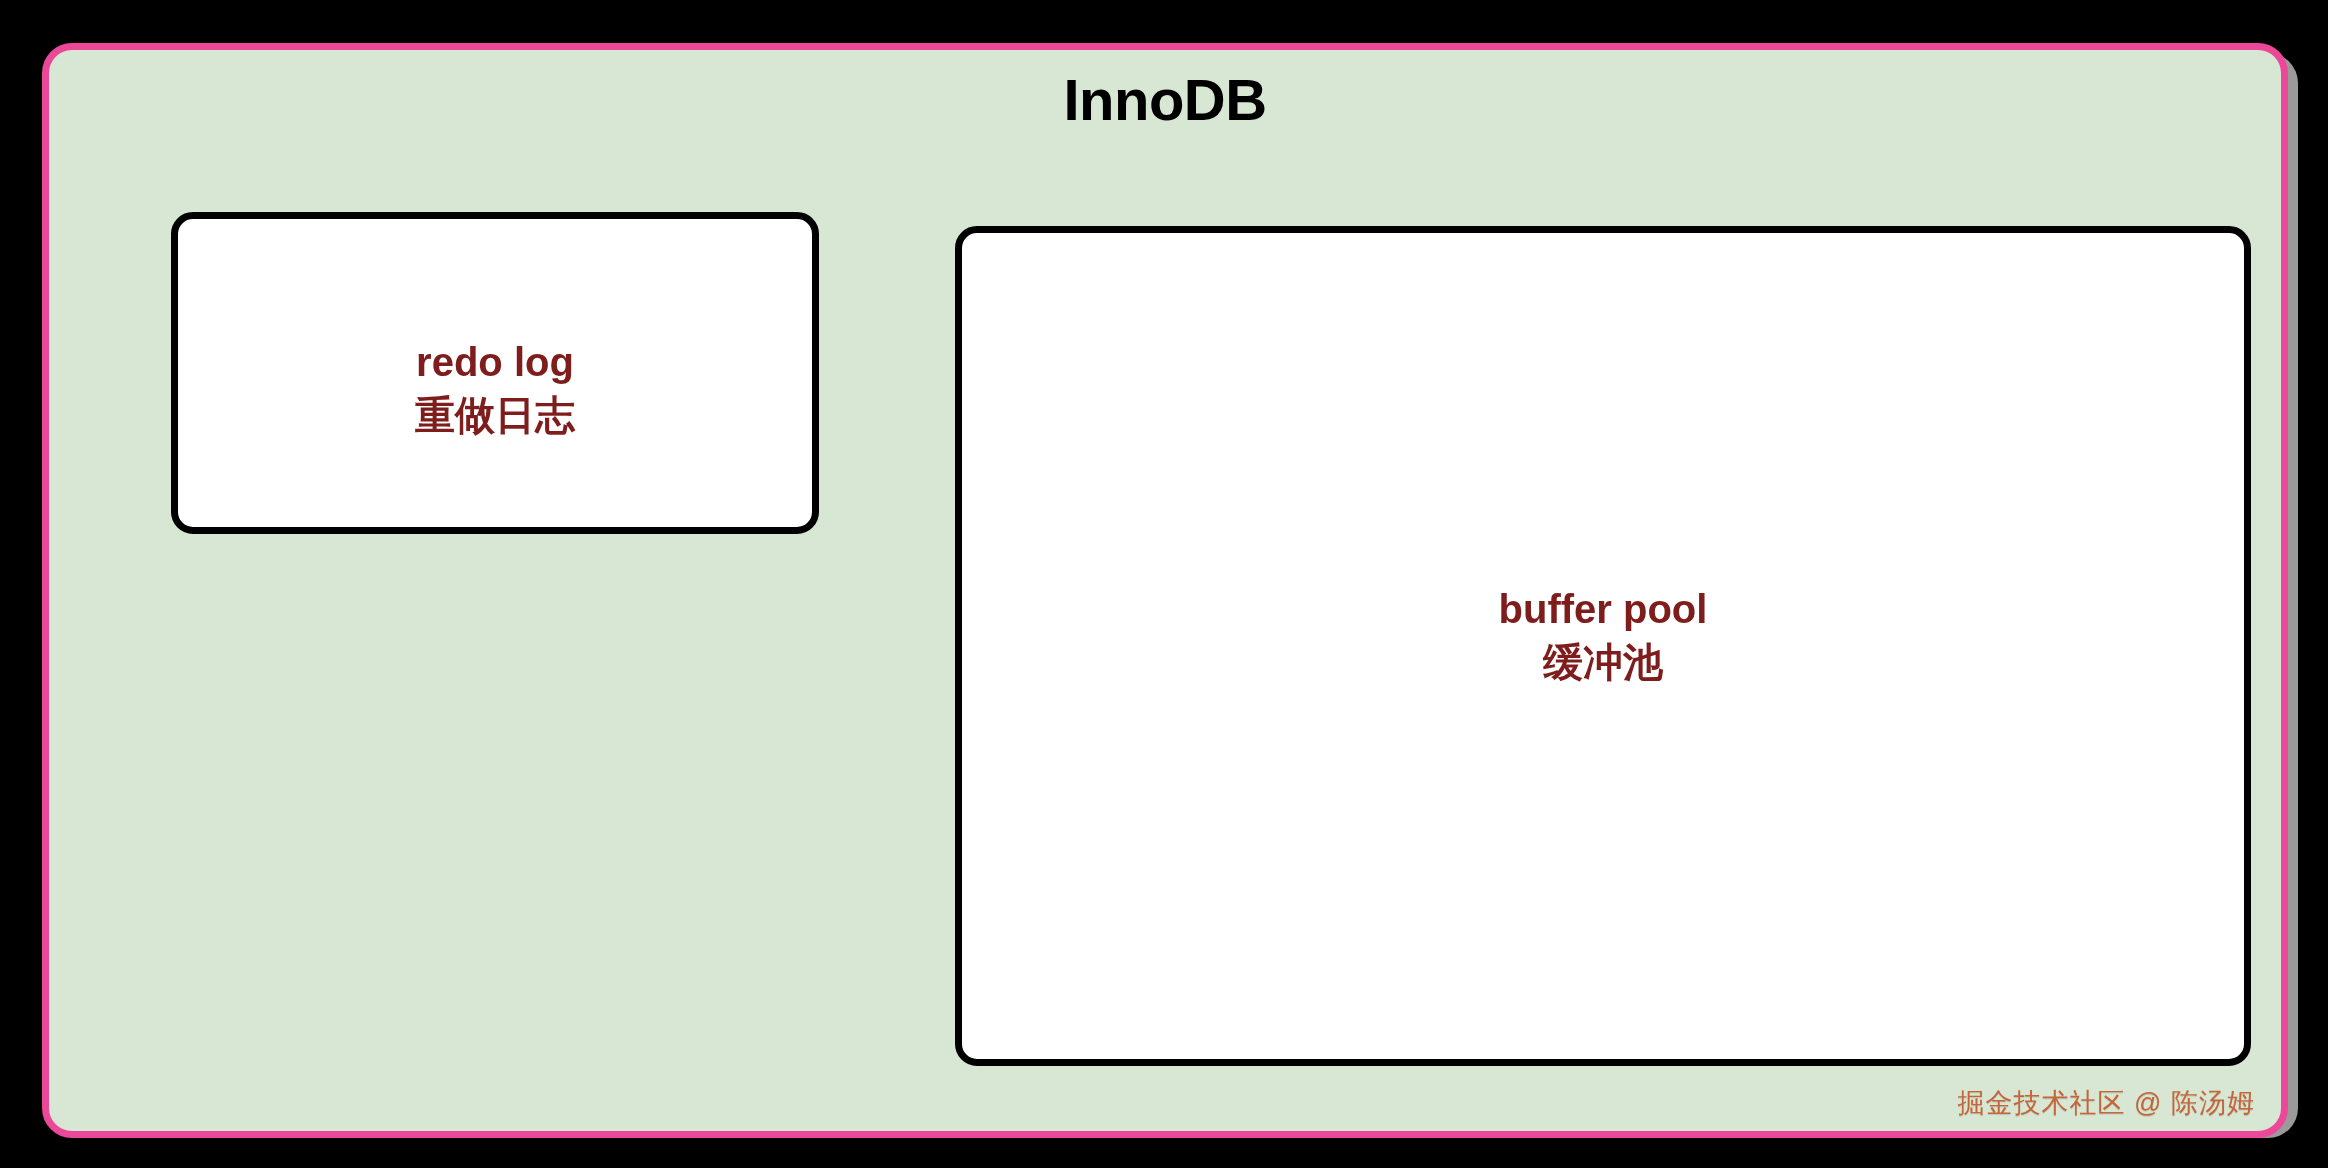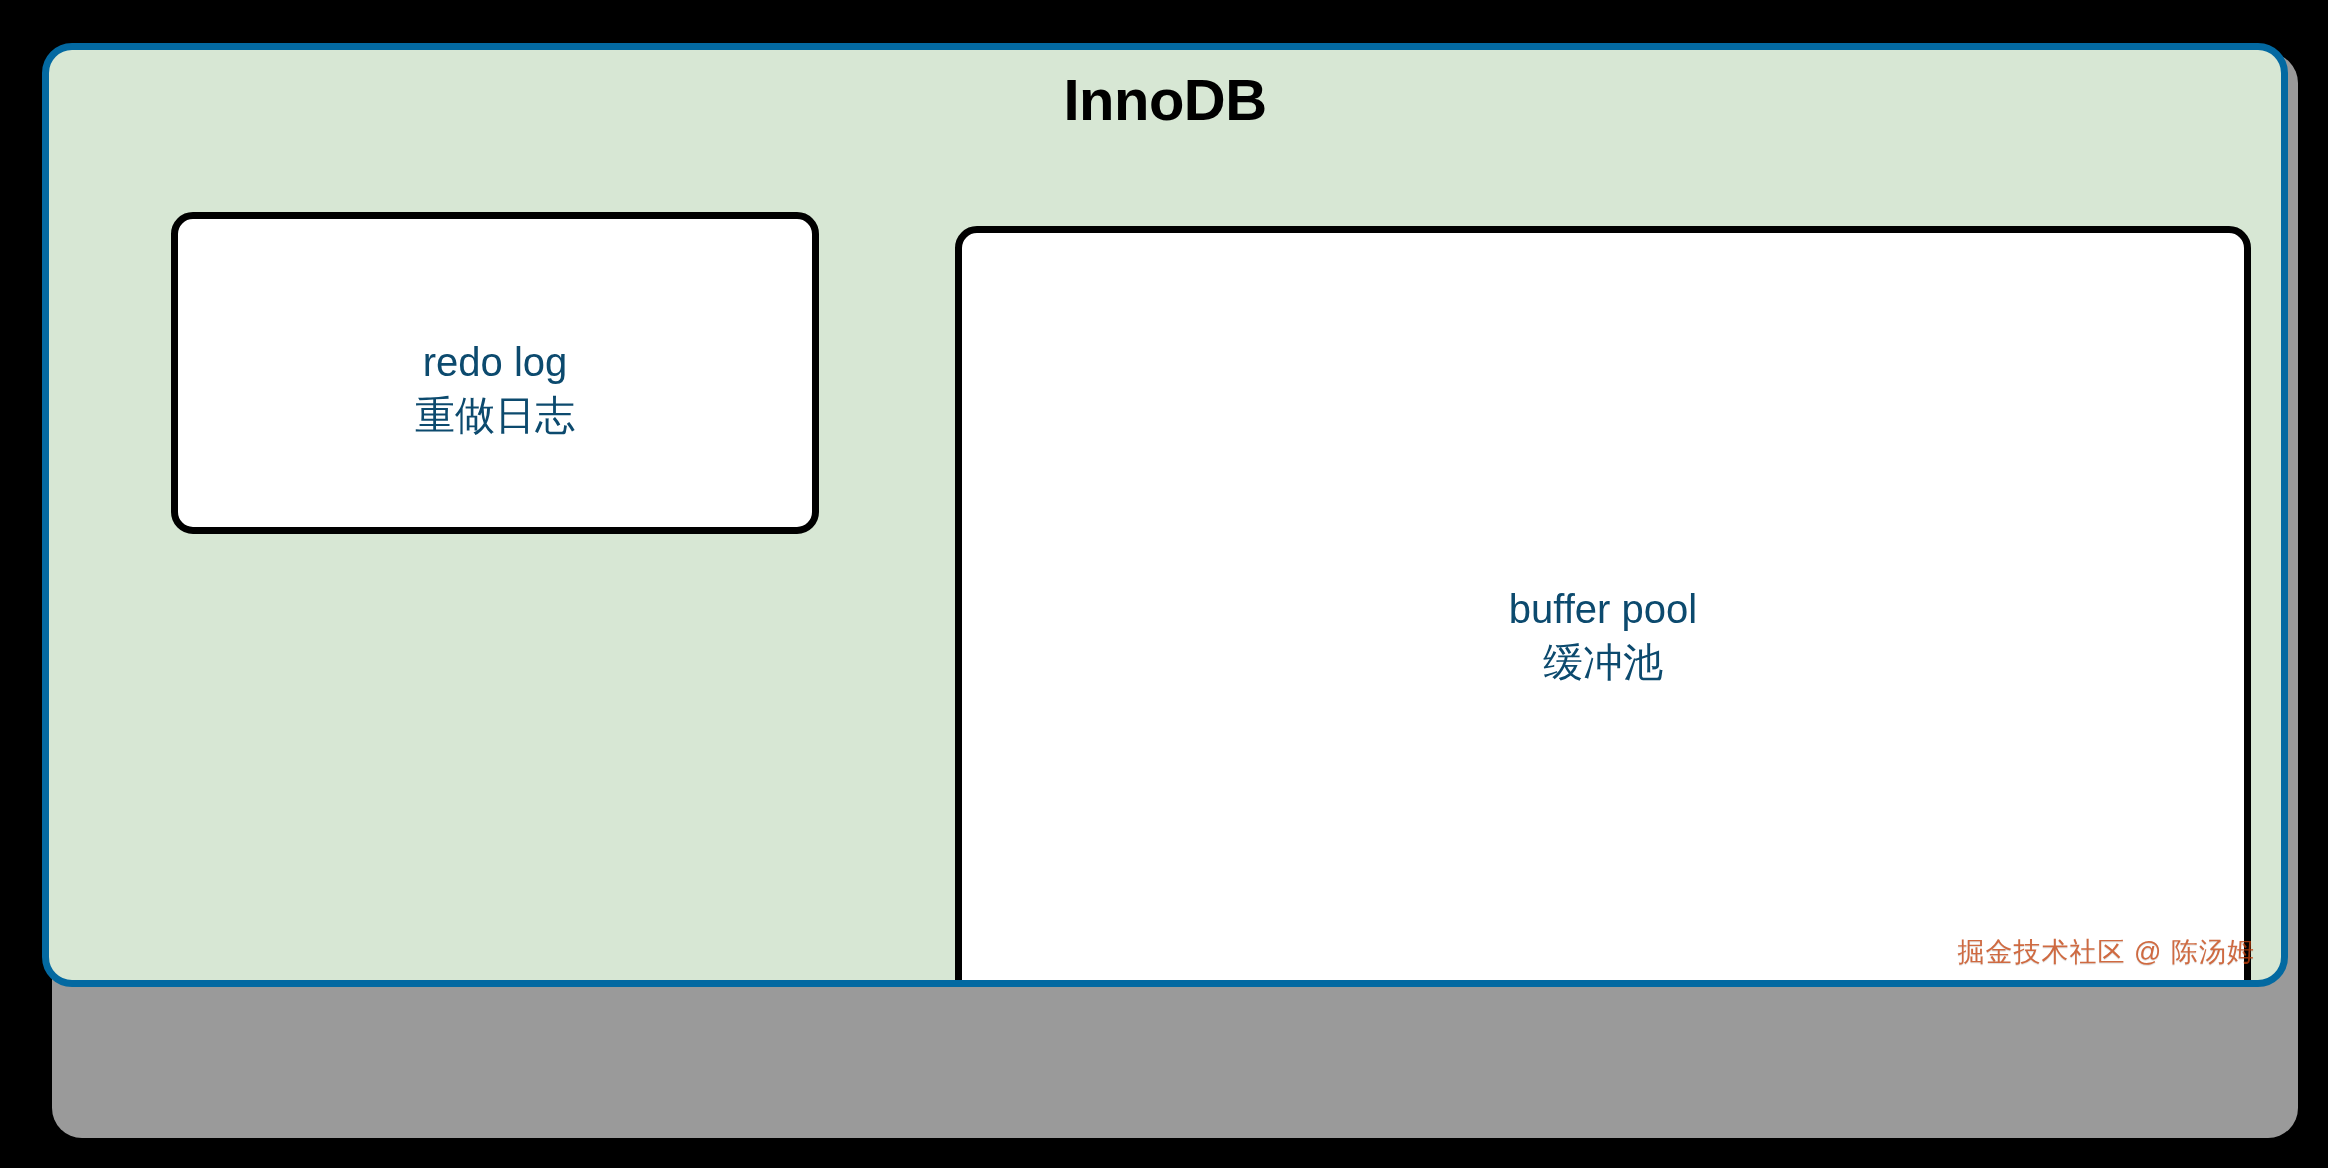--- a/index.html
+++ b/index.html
@@ -23,24 +23,24 @@
     width: 2246px;
     height: 1085px;
     border-radius: 30px;
     background: #9a9a9a;
   }
   .innodb-container {
     position: absolute;
     left: 42px;
     top: 43px;
     width: 2246px;
-    height: 944px;
+    height: 1095px;
     box-sizing: border-box;
     background: #d7e7d4;
-    border: 7px solid #0369a1;
+    border: 7px solid #ec4899;
     border-radius: 30px;
     overflow: hidden;
   }
 
   
   .innodb-title {
     position: absolute;
     left: 0;
     top: 18px;
     width: 100%;
@@ -59,22 +59,22 @@
     background: #ffffff;
     border: 7px solid #000000;
     border-radius: 22px;
     display: flex;
     flex-direction: column;
     align-items: center;
     justify-content: center;
   }
   .module-box .box-label {
     text-align: center;
-    color: #0c4a6e;
-    font-weight: normal;
+    color: #7f1d1d;
+    font-weight: bold;
     line-height: 1.32;
     white-space: pre-line;
   }
 
   
   .box-redo-log {
     left: 122px;
     top: 162px;
     width: 648px;
     height: 322px;

